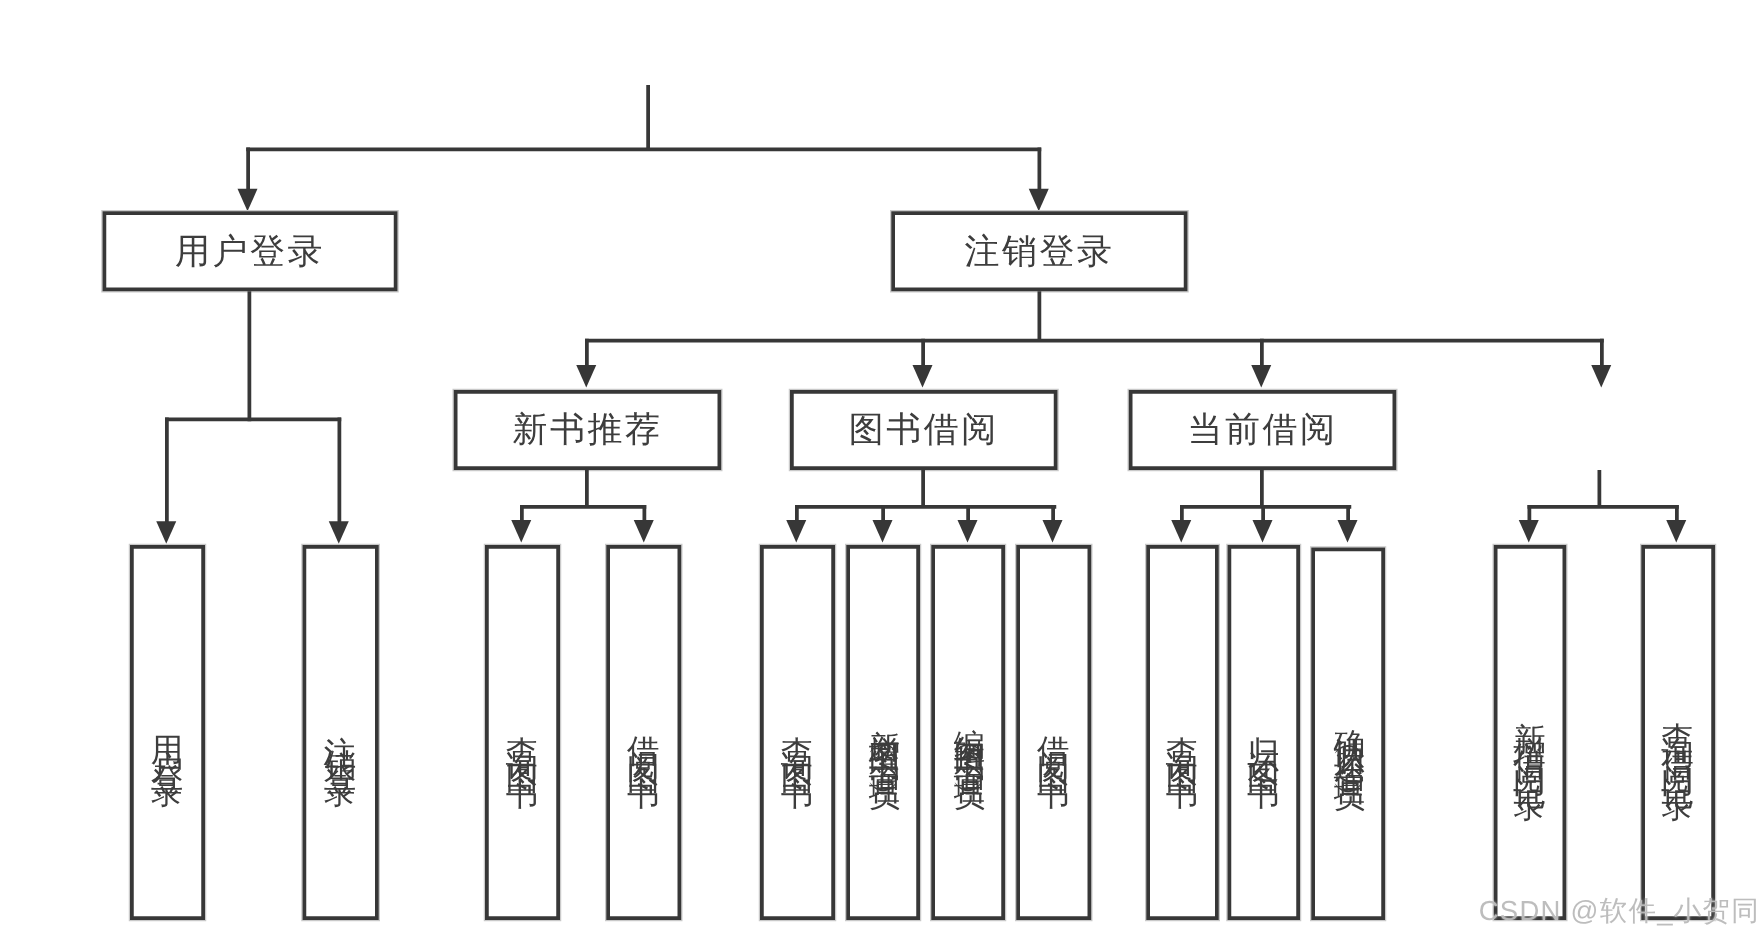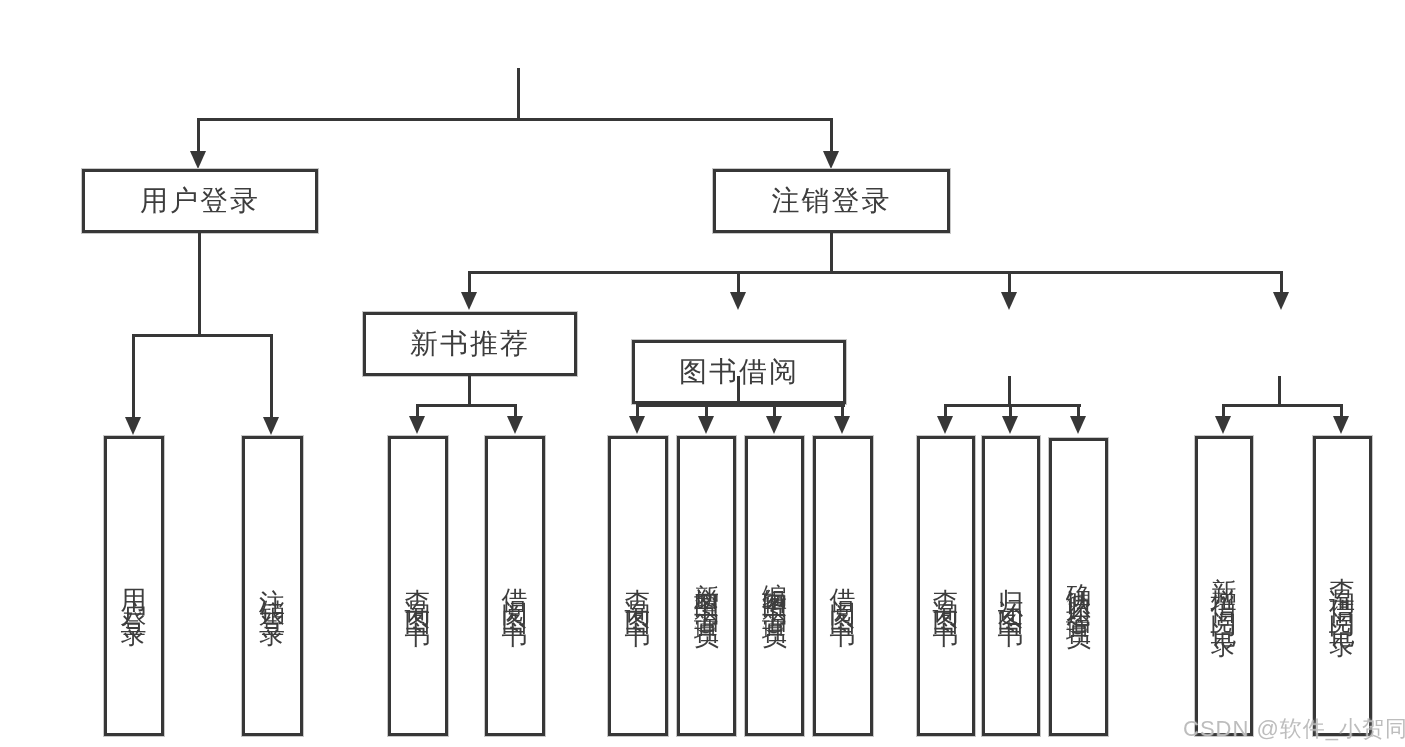--- a/index.html
+++ b/index.html
@@ -101,21 +101,22 @@
   <div class="vline" style="left:468px; top:271px; height:22px;"></div>
   <div class="arrow" style="left:461px; top:292px;"></div>
   <div class="vline" style="left:737px; top:271px; height:22px;"></div>
   <div class="arrow" style="left:730px; top:292px;"></div>
   <div class="vline" style="left:1008px; top:271px; height:22px;"></div>
   <div class="arrow" style="left:1001px; top:292px;"></div>
   <div class="vline" style="left:1280px; top:271px; height:22px;"></div>
   <div class="arrow" style="left:1273px; top:292px;"></div>
 
   <div class="box" style="left:363px; top:312px; width:214px; height:64px;">新书推荐</div>
-  <div class="box" style="left:632px; top:312px; width:214px; height:64px;margin-top:28px;">图书借阅</div>
+  <div class="box" style="left:632px; top:312px; width:214px; height:64px;">图书借阅</div>
+  <div class="box" style="left:903px; top:312px; width:214px; height:64px;">当前借阅</div>
 
   <div class="vline" style="left:468px; top:376px; height:30px;"></div>
   <div class="hline" style="left:416px; top:404px; width:101px;"></div>
   <div class="vline" style="left:416px; top:404px; height:13px;"></div>
   <div class="arrow" style="left:409px; top:416px;"></div>
   <div class="vline" style="left:514px; top:404px; height:13px;"></div>
   <div class="arrow" style="left:507px; top:416px;"></div>
 
   <div class="box vbox" style="left:388px; top:436px; width:60px; height:300px;">查询图书</div>
   <div class="box vbox" style="left:485px; top:436px; width:60px; height:300px;">借阅图书</div>

